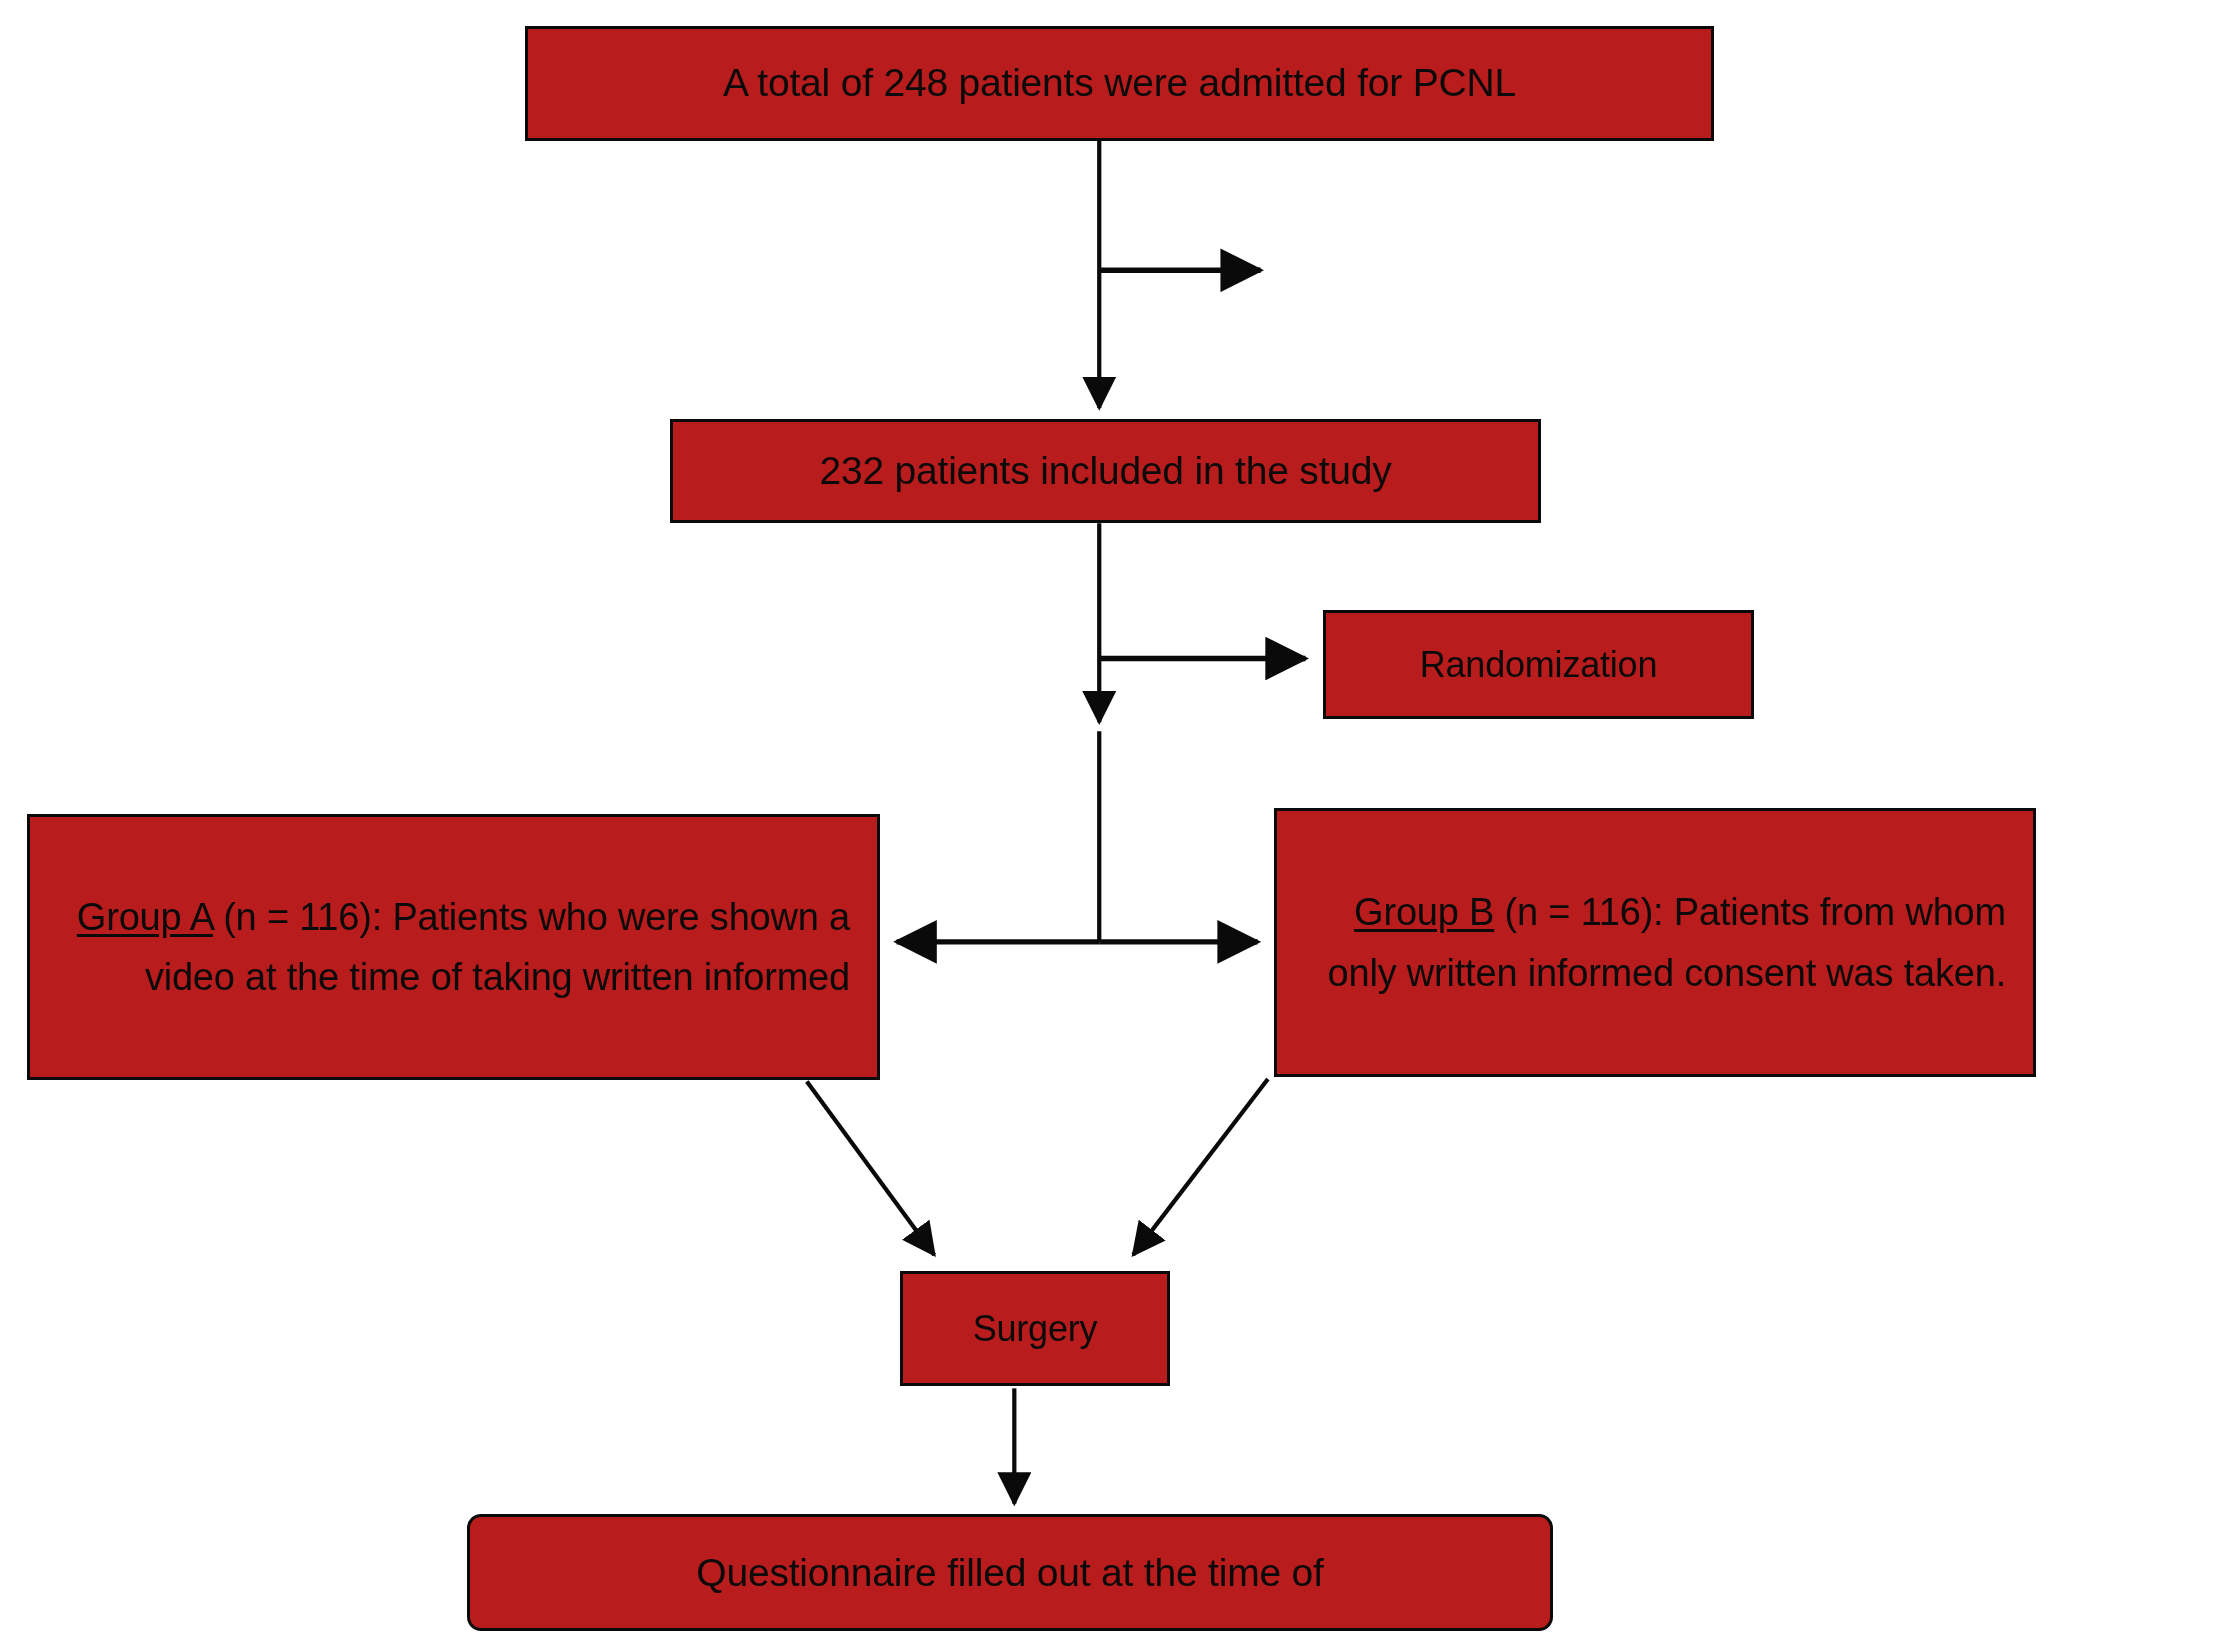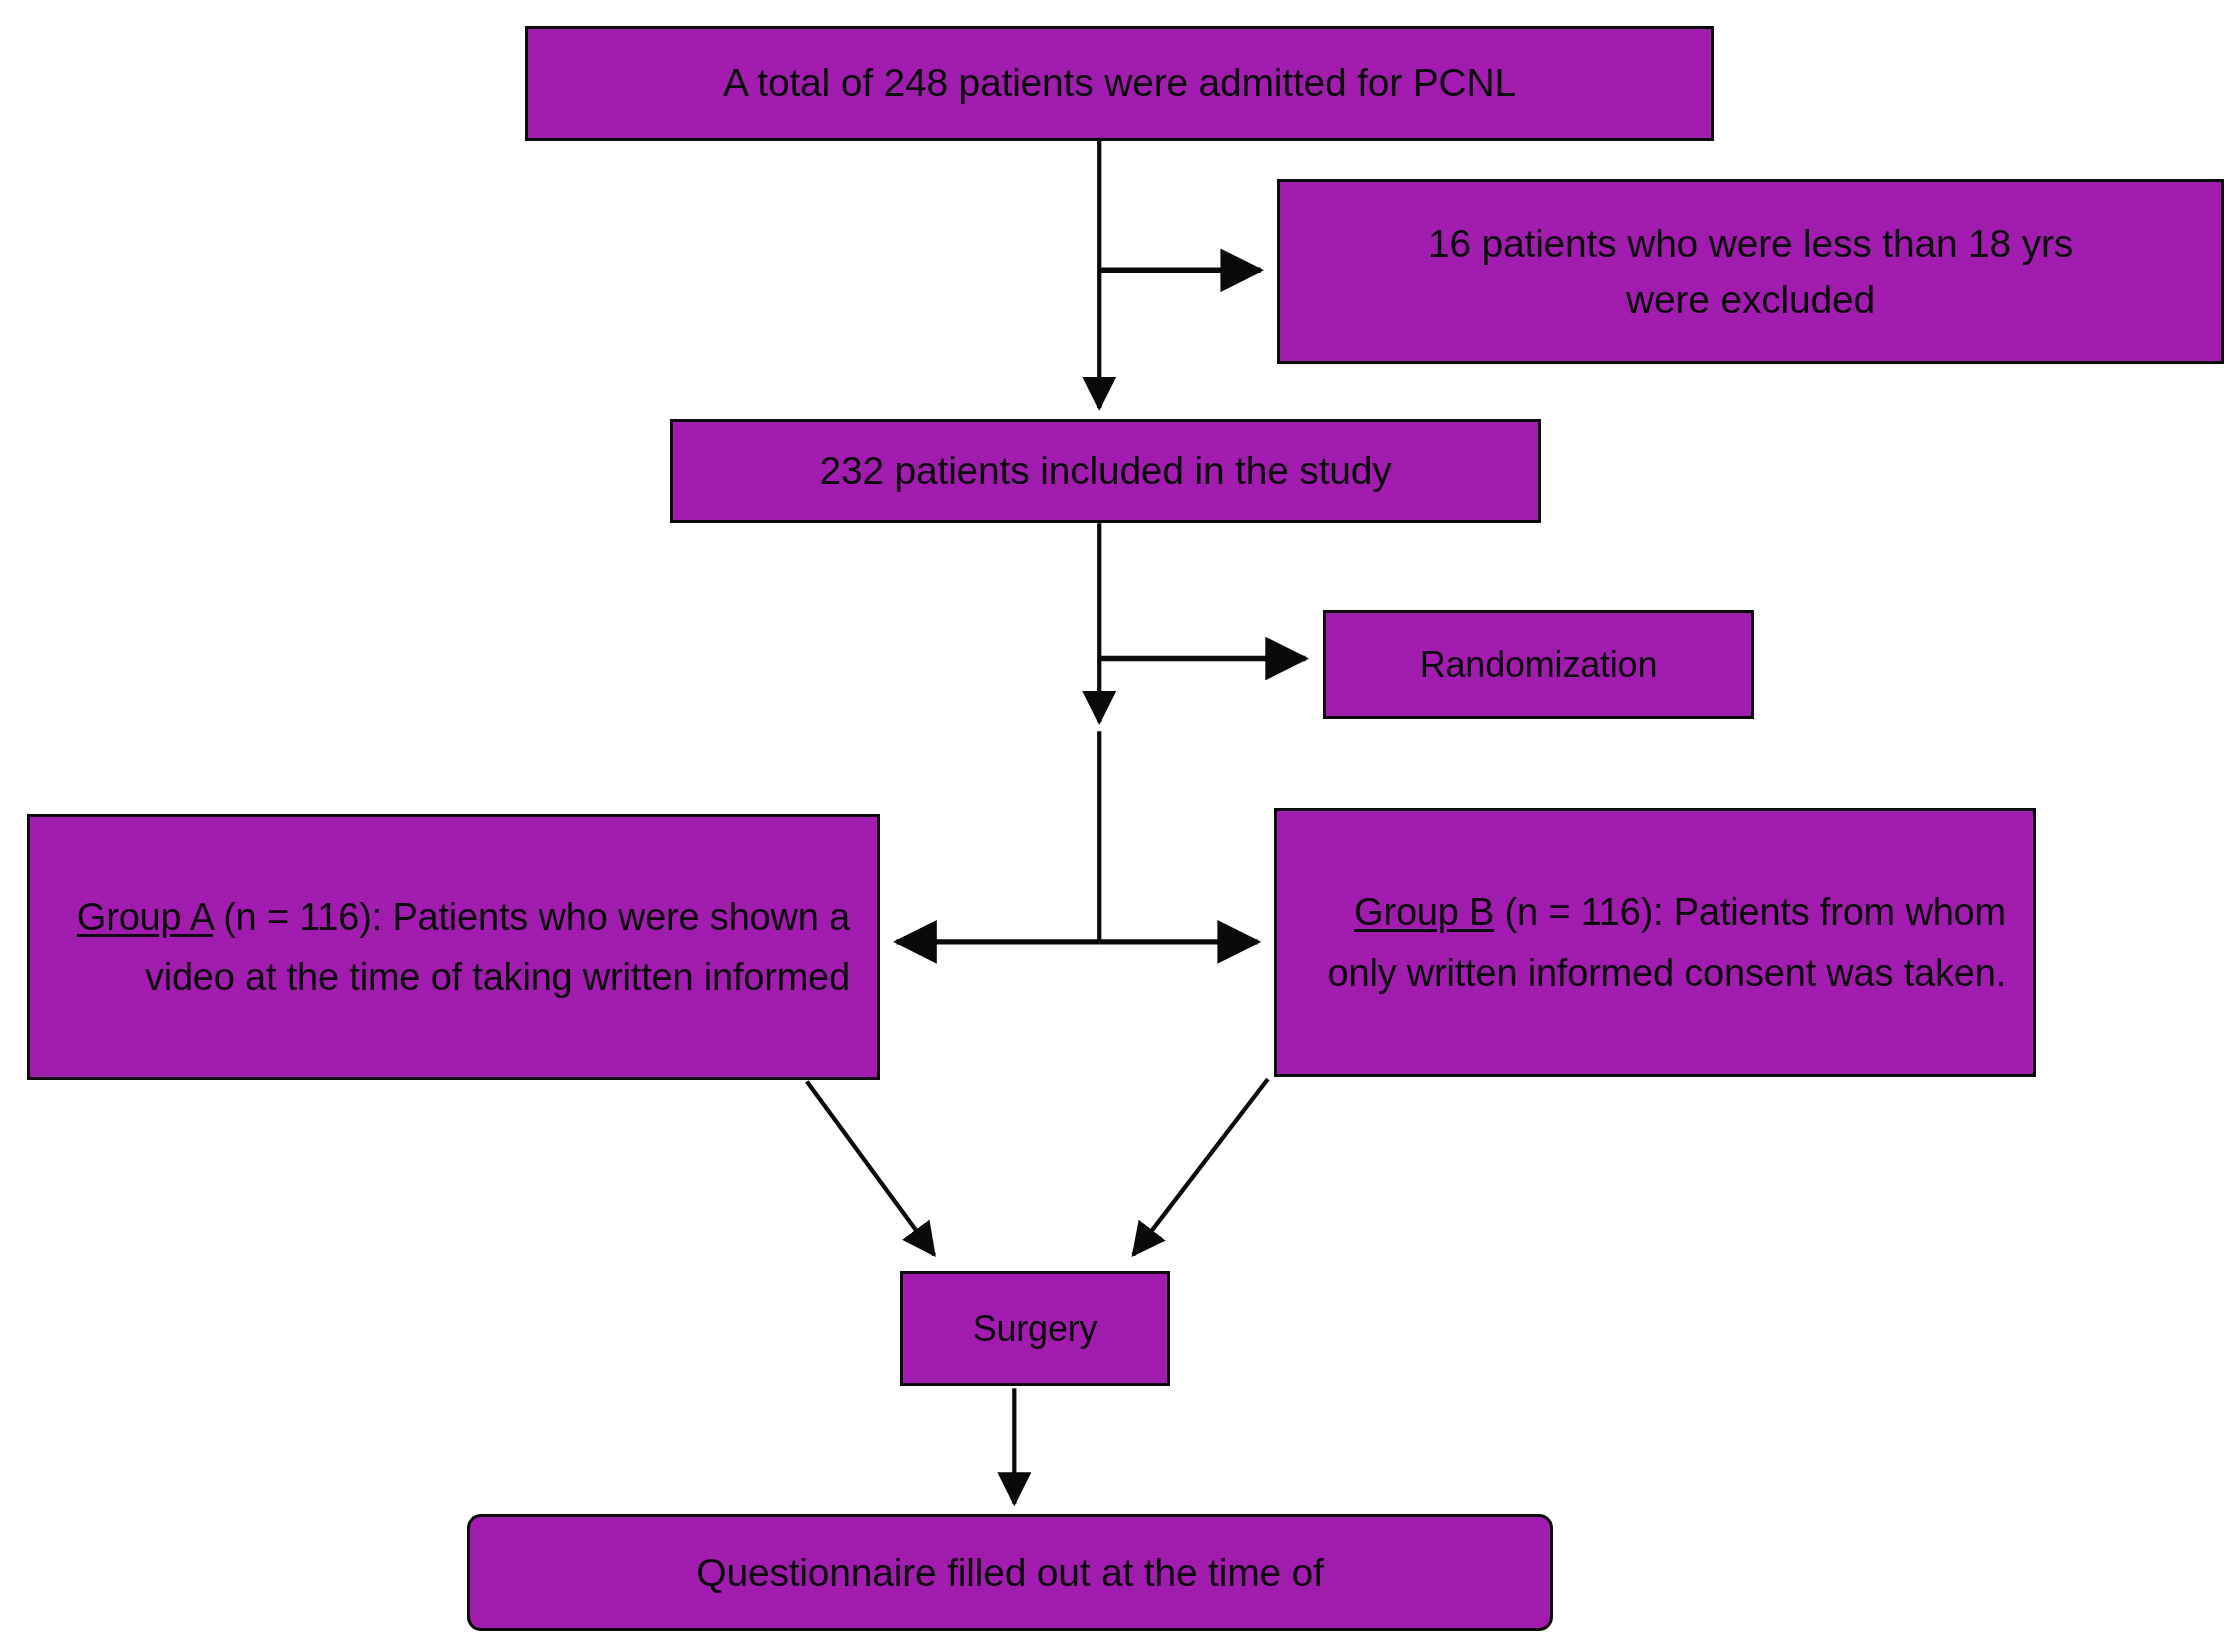--- a/index.html
+++ b/index.html
@@ -18,21 +18,21 @@
   #flow-svg {
     position: absolute;
     left: 0;
     top: 0;
     width: 2227px;
     height: 1652px;
   }
   .node {
     position: absolute;
     box-sizing: border-box;
-    background: #a21caf;
+    background: #b91c1c;
     border: 3.6px solid #0a0a0a;
     display: flex;
     align-items: center;
     justify-content: center;
     z-index: 2;
   }
   .node-text {
     color: #0a0a0a;
     font-size: 38px;
     line-height: 1.42;
@@ -94,24 +94,20 @@
     <path d="M 1330 1782 L 1540 2068" stroke="#0a0a0a" stroke-width="7" fill="none" marker-end="url(#ah-big)"></path>
     <path d="M 2090 1778 L 1868 2068" stroke="#0a0a0a" stroke-width="7" fill="none" marker-end="url(#ah-big)"></path>
 
     <path d="M 1672 2288 L 1672 2478" stroke="#0a0a0a" stroke-width="7" fill="none" marker-end="url(#ah-big)"></path>
   </svg>
 
   <div class="node" id="node-admitted">
     <div class="node-text center-text">A total of 248 patients were admitted for PCNL</div>
   </div>
 
-  <div class="node" id="node-excluded">
-    <div class="node-text center-text">16 patients who were less than 18 yrs
-were excluded</div>
-  </div>
 
   <div class="node" id="node-included">
     <div class="node-text center-text">232 patients included in the study</div>
   </div>
 
   <div class="node" id="node-randomization">
     <div class="node-text center-text">Randomization</div>
   </div>
 
   <div class="node" id="node-group-a">

